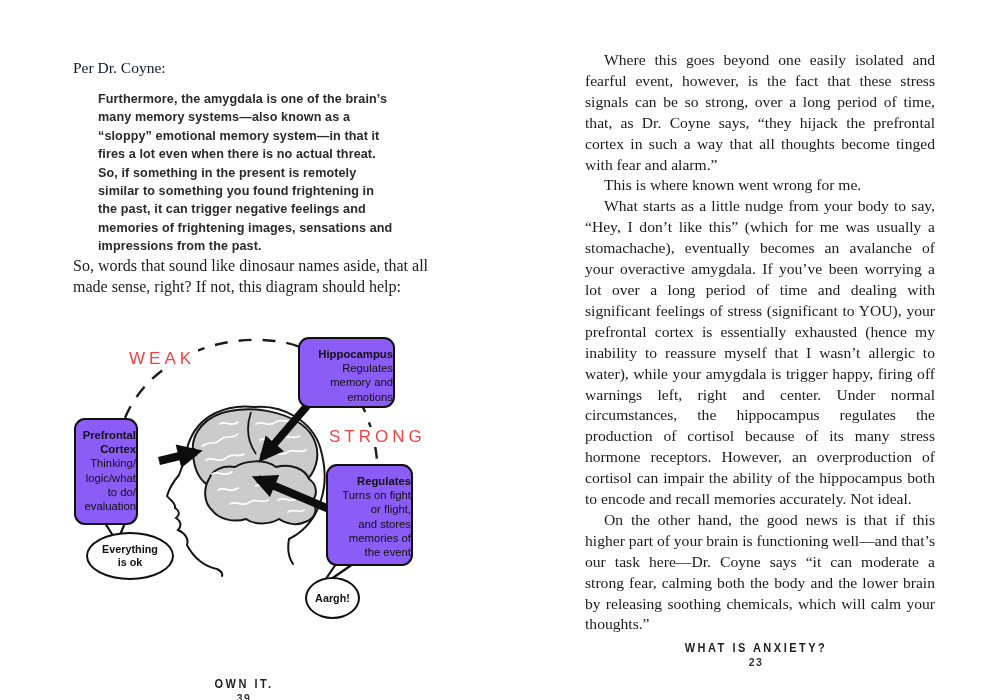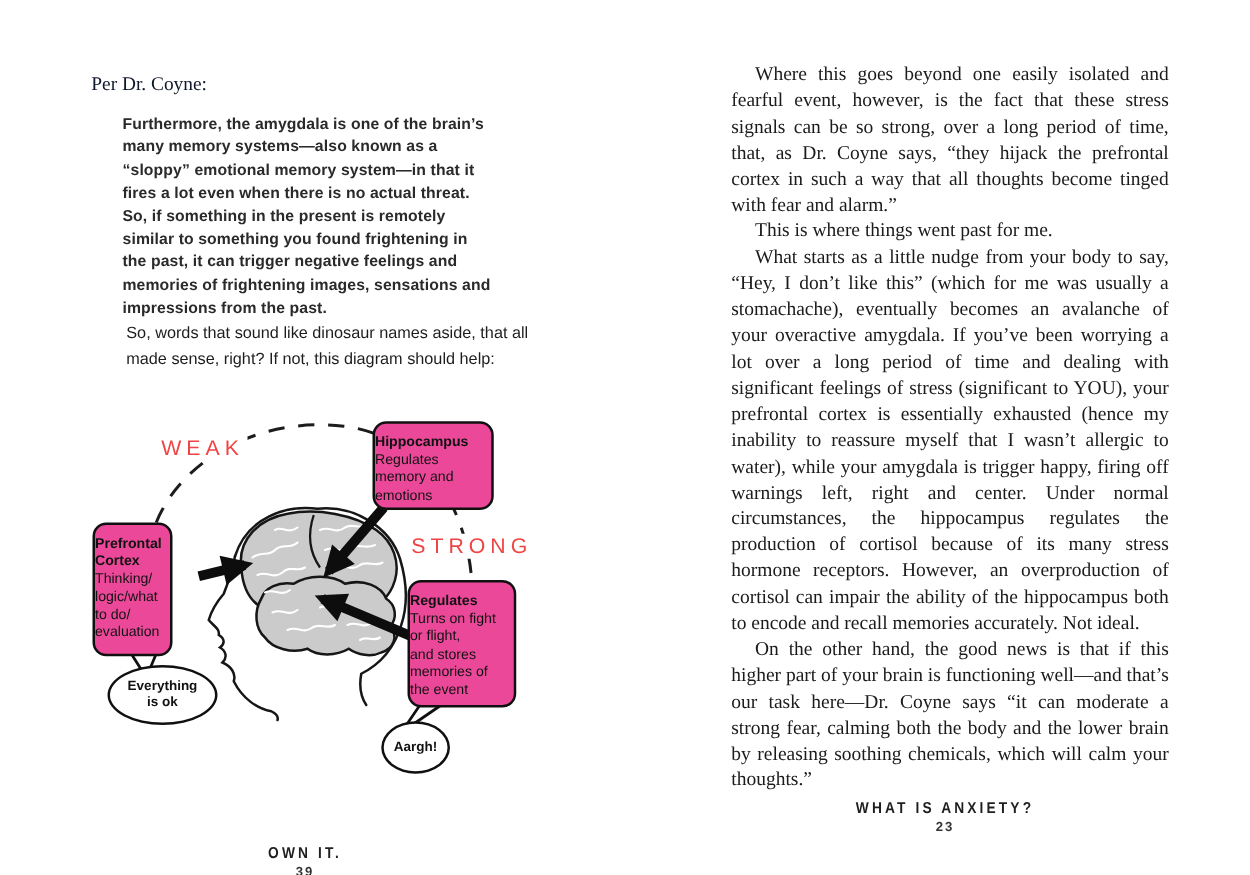--- a/index.html
+++ b/index.html
@@ -14,35 +14,35 @@
     left:73px;top:58px;width:300px;
     font-family:"Liberation Serif",serif;font-size:15.5px;line-height:20px;color:#0f172a;
   }
   .quote-block{
     left:98px;top:90px;width:296px;
     font-family:"Liberation Sans",sans-serif;font-weight:bold;
     font-size:12.6px;line-height:18.4px;color:#2a2a2a;letter-spacing:0.1px;
   }
   .lead-para{
     left:73px;top:256px;width:356px;
-    font-family:Liberation Sans, sans-serif;font-size:13px;line-height:20.8px;color:#1d1d1d;margin-left:28px;
+    font-family:Liberation Serif, serif;font-size:16px;line-height:20.8px;color:#1d1d1d;
   }
 
   
   .diagram{left:60px;top:328px;width:430px;height:292px;}
   .diagram svg{position:absolute;left:0;top:0;}
   .dlabel{
     position:absolute;font-size:17px;letter-spacing:4px;color:#ef4444;
     background:#fff;padding:0 3px;font-weight:400;
   }
   #weak-label{left:66px;top:21px;}
   #strong-label{left:266px;top:99px;}
   .dbox{
-    position:absolute;background:#ec4899;border:2.2px solid #101010;border-radius:11px;
-    text-align:left;font-size:11.3px;line-height:14.2px;color:#111;
+    position:absolute;background:#8b5cf6;border:2.2px solid #101010;border-radius:11px;
+    text-align:right;font-size:11.3px;line-height:14.2px;color:#111;
     padding-top:8px;box-sizing:border-box;
   }
   .dbox b{display:block;font-weight:bold;}
   .dbox span{display:block;white-space:pre-line;}
   #prefrontal-box{left:14px;top:90px;width:64px;height:107px;}
   #hippocampus-box{left:238px;top:9px;width:97px;height:71px;}
   #amygdala-box{left:266px;top:136px;width:87px;height:102px;}
   .oval{
     position:absolute;background:#fff;border:2.2px solid #101010;border-radius:50%;
     display:flex;align-items:center;justify-content:center;
@@ -160,21 +160,21 @@
   </div>
 </div>
 
 <div class="page-footer" id="footer-left">
   <div class="footer-title">OWN IT.</div>
   <div class="footer-page">39</div>
 </div>
 
 <div class="abs body-col">
   <p>Where this goes beyond one easily isolated and fearful event, however, is the fact that these stress signals can be so strong, over a long period of time, that, as Dr. Coyne says, “they hijack the prefrontal cortex in such a way that all thoughts become tinged with fear and alarm.”</p>
-  <p>This is where things went past for me.</p>
+  <p>This is where known went wrong for me.</p>
   <p>What starts as a little nudge from your body to say, “Hey, I don’t like this” (which for me was usually a stomachache), eventually becomes an avalanche of your overactive amygdala. If you’ve been worrying a lot over a long period of time and dealing with significant feelings of stress (significant to YOU), your prefrontal cortex is essentially exhausted (hence my inability to reassure myself that I wasn’t allergic to water), while your amygdala is trigger happy, firing off warnings left, right and center. Under normal circumstances, the hippocampus regulates the production of cortisol because of its many stress hormone receptors. However, an overproduction of cortisol can impair the ability of the hippocampus both to encode and recall memories accurately. Not ideal.</p>
   <p>On the other hand, the good news is that if this higher part of your brain is functioning well—and that’s our task here—Dr. Coyne says “it can moderate a strong fear, calming both the body and the lower brain by releasing soothing chemicals, which will calm your thoughts.”</p>
 </div>
 
 <div class="page-footer" id="footer-right">
   <div class="footer-title">WHAT IS ANXIETY?</div>
   <div class="footer-page">23</div>
 </div>
 
 </body></html>

